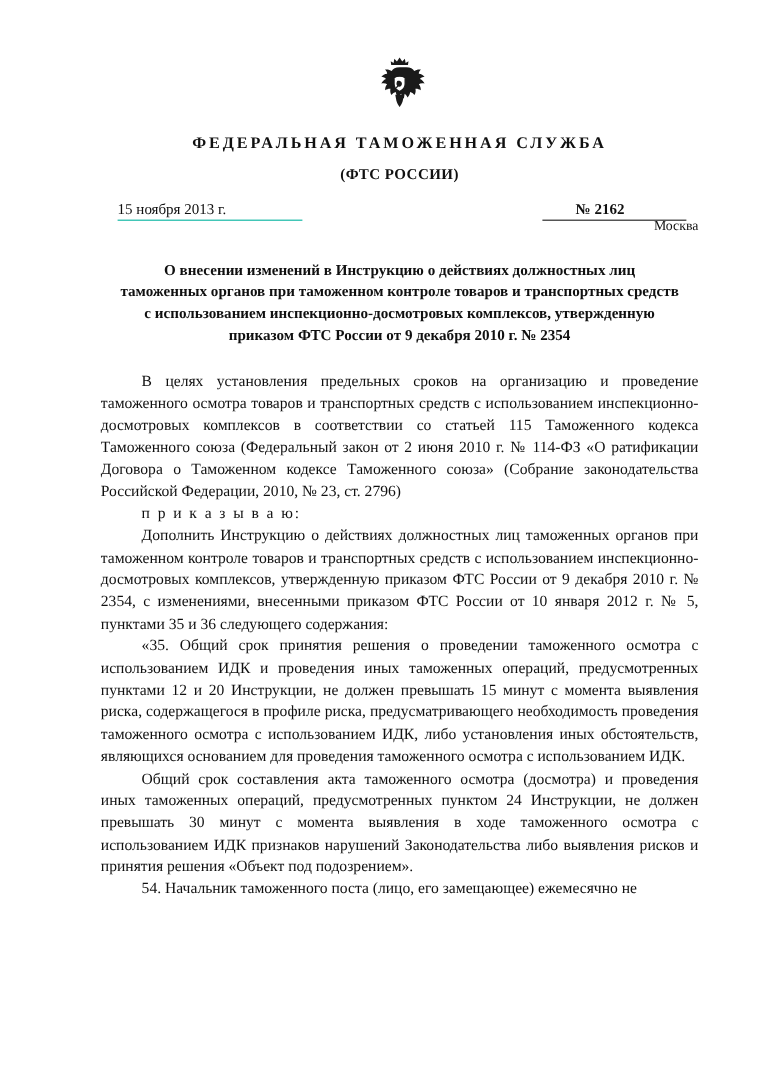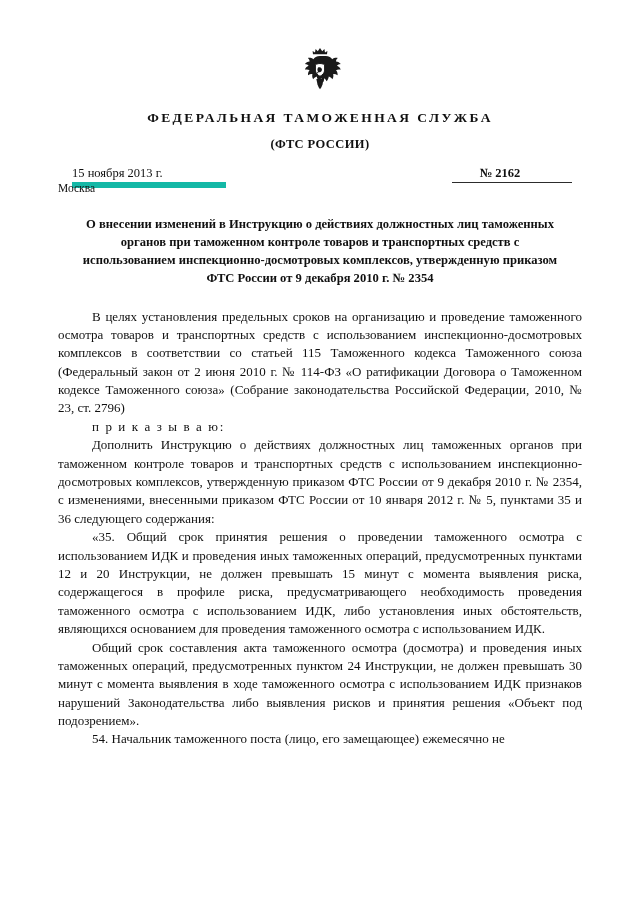--- a/index.html
+++ b/index.html
@@ -13,21 +13,21 @@
     height: 905px;
     font-family: "Liberation Serif", serif;
     color: #101010;
     position: relative;
     overflow: hidden;
   }
   .page {
     width: 640px;
     height: 905px;
     box-sizing: border-box;
-    padding: 46px 58px 20px 58px;
+    padding: 46px 58px 20px 84px;
     position: relative;
   }
   
   .emblem-wrap {
     text-align: center;
     margin-bottom: 10px;
   }
   .emblem {
     display: inline-block;
     width: 44px;
@@ -65,41 +65,41 @@
   .meta-row {
     position: relative;
     height: 34px;
     margin-top: 14px;
   }
   .meta-date {
     position: absolute;
     left: 14px;
     top: 0;
     font-size: 12.5px;
-    border-bottom: 6px solid #14b8a6;
+    border-bottom: 1px solid #14b8a6;
     padding: 0 26px 1px 0;
     min-width: 128px;
   }
   .meta-num {
     position: absolute;
     right: 10px;
     top: 0;
     font-size: 12.5px;
     font-weight: bold;
     border-bottom: 1px solid #2c2c2c;
     padding: 0 24px 1px 0;
     min-width: 96px;
     text-align: center;
   }
   .meta-city {
     position: absolute;
     left: 0;
     right: 0;
     top: 16px;
-    text-align: left;
+    text-align: right;
     font-size: 11.5px;
   }
 
   
   .doc-subject {
     margin: 16px 16px 0 16px;
     text-align: center;
     font-size: 12.6px;
     font-weight: bold;
     line-height: 1.42;

